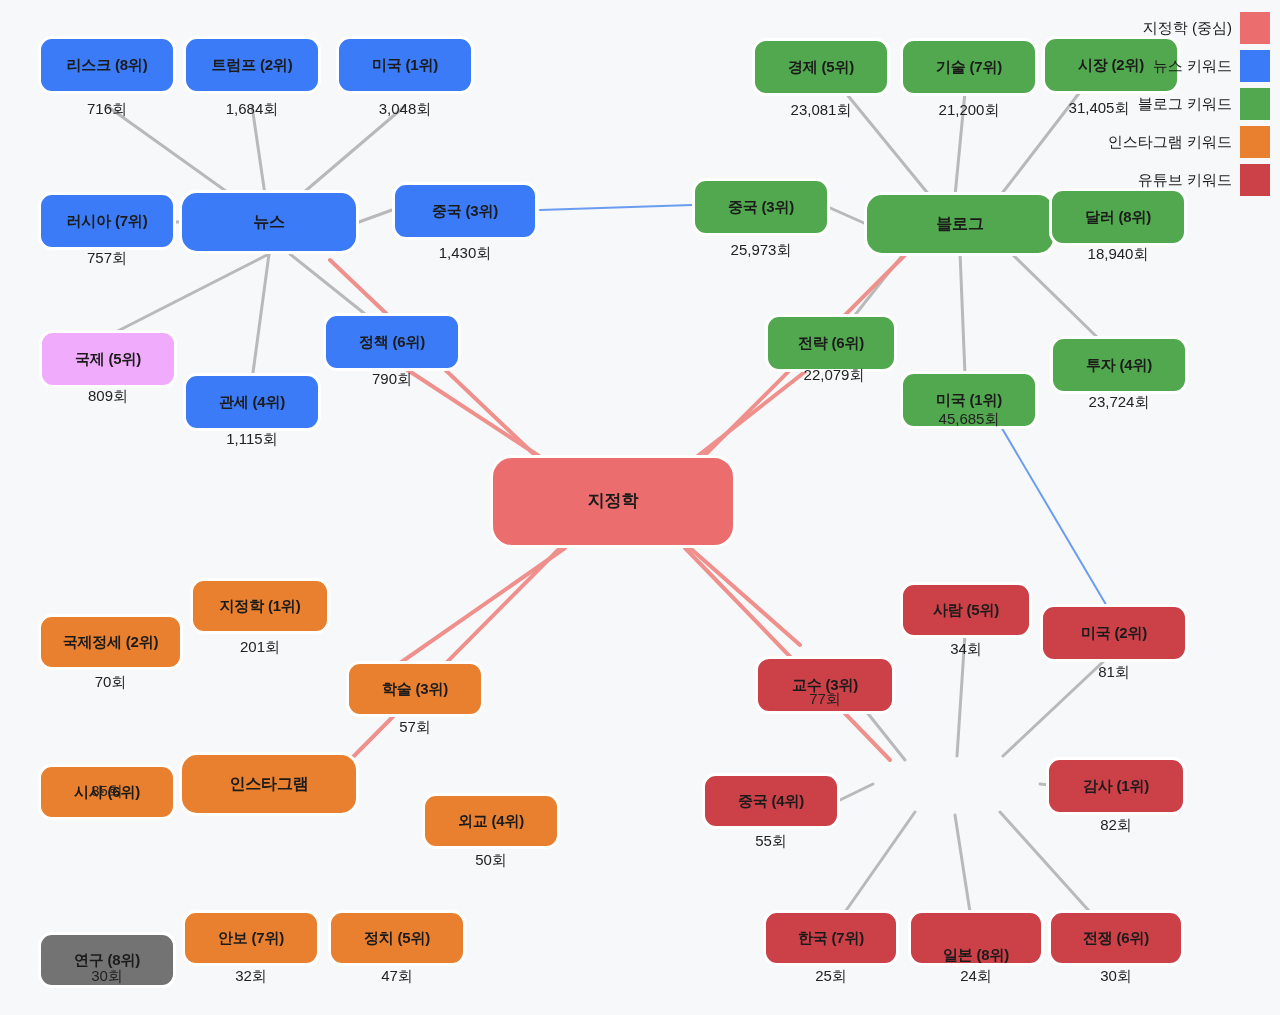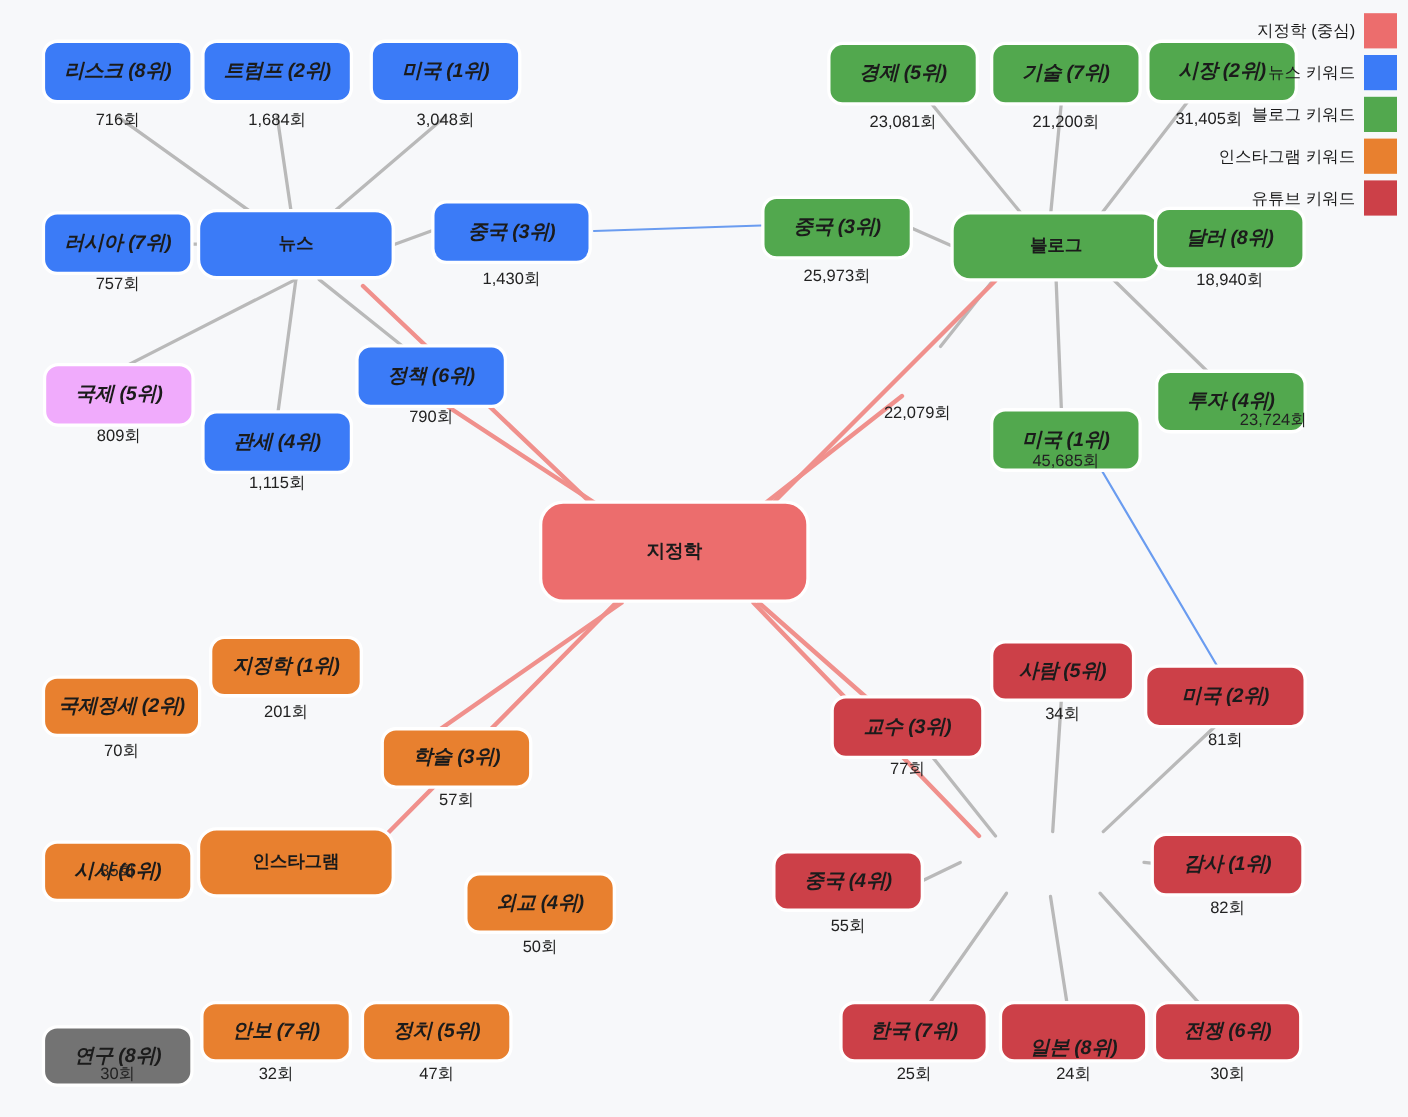--- a/index.html
+++ b/index.html
@@ -42,22 +42,21 @@
   }
   .node.center {
     border-radius: 22px;
     font-size: 17px;
   }
   .node.hub {
     border-radius: 18px;
     font-size: 16px;
   }
   .node.leaf {
-    font-size: 18px;
-    font-style: italic;
+    font-size: 15px;
   }
   .count {
     position: absolute;
     font-size: 15px;
     color: #222222;
     font-weight: normal;
     white-space: nowrap;
     text-align: center;
   }
   #legend {
@@ -211,31 +210,34 @@
   <div class="node leaf" style="left:692px; top:178px; width:138px; height:58px; background:#52a84e;">
     <span>중국 (3위)</span>
   </div>
   <div class="count" style="left:692px; top:241px; width:138px;">25,973회</div>
 
   <div class="node leaf" style="left:1049px; top:188px; width:138px; height:58px; background:#52a84e;">
     <span>달러 (8위)</span>
   </div>
   <div class="count" style="left:1049px; top:245px; width:138px;">18,940회</div>
 
+  <div class="node leaf" style="left:765px; top:314px; width:132px; height:58px; background:#52a84e;">
+    <span>전략 (6위)</span>
+  </div>
   <div class="count" style="left:765px; top:366px; width:138px;">22,079회</div>
 
   <div class="node leaf" style="left:900px; top:371px; width:138px; height:58px; background:#52a84e;">
     <span>미국 (1위)</span>
   </div>
   <div class="count" style="left:900px; top:410px; width:138px;">45,685회</div>
 
   <div class="node leaf" style="left:1050px; top:336px; width:138px; height:58px; background:#52a84e;">
     <span>투자 (4위)</span>
   </div>
-  <div class="count" style="left:1050px; top:372px; width:138px;text-align:right;">23,724회</div>
+  <div class="count" style="left:1050px; top:393px; width:138px;">23,724회</div>
 
   <div class="node hub" style="left:179px; top:752px; width:180px; height:64px; background:#e8802f;">
     <span>인스타그램</span>
   </div>
 
   <div class="node leaf" style="left:190px; top:578px; width:140px; height:56px; background:#e8802f;">
     <span>지정학 (1위)</span>
   </div>
   <div class="count" style="left:190px; top:638px; width:140px;">201회</div>
 
@@ -278,21 +280,21 @@
   <div class="node leaf" style="left:900px; top:582px; width:132px; height:56px; background:#cc4048;">
     <span>사람 (5위)</span>
   </div>
   <div class="count" style="left:900px; top:640px; width:132px;">34회</div>
 
   <div class="node leaf" style="left:1040px; top:604px; width:148px; height:58px; background:#cc4048;align-items:center;">
     <span>미국 (2위)</span>
   </div>
   <div class="count" style="left:1040px; top:663px; width:148px;">81회</div>
 
-  <div class="node leaf" style="left:755px; top:632px; width:140px; height:58px; background:#cc4048;">
+  <div class="node leaf" style="left:755px; top:656px; width:140px; height:58px; background:#cc4048;">
     <span>교수 (3위)</span>
   </div>
   <div class="count" style="left:755px; top:690px; width:140px;">77회</div>
 
   <div class="node leaf" style="left:702px; top:773px; width:138px; height:56px; background:#cc4048;">
     <span>중국 (4위)</span>
   </div>
   <div class="count" style="left:702px; top:832px; width:138px;">55회</div>
 
   <div class="node leaf" style="left:1046px; top:757px; width:140px; height:58px; background:#cc4048;">

